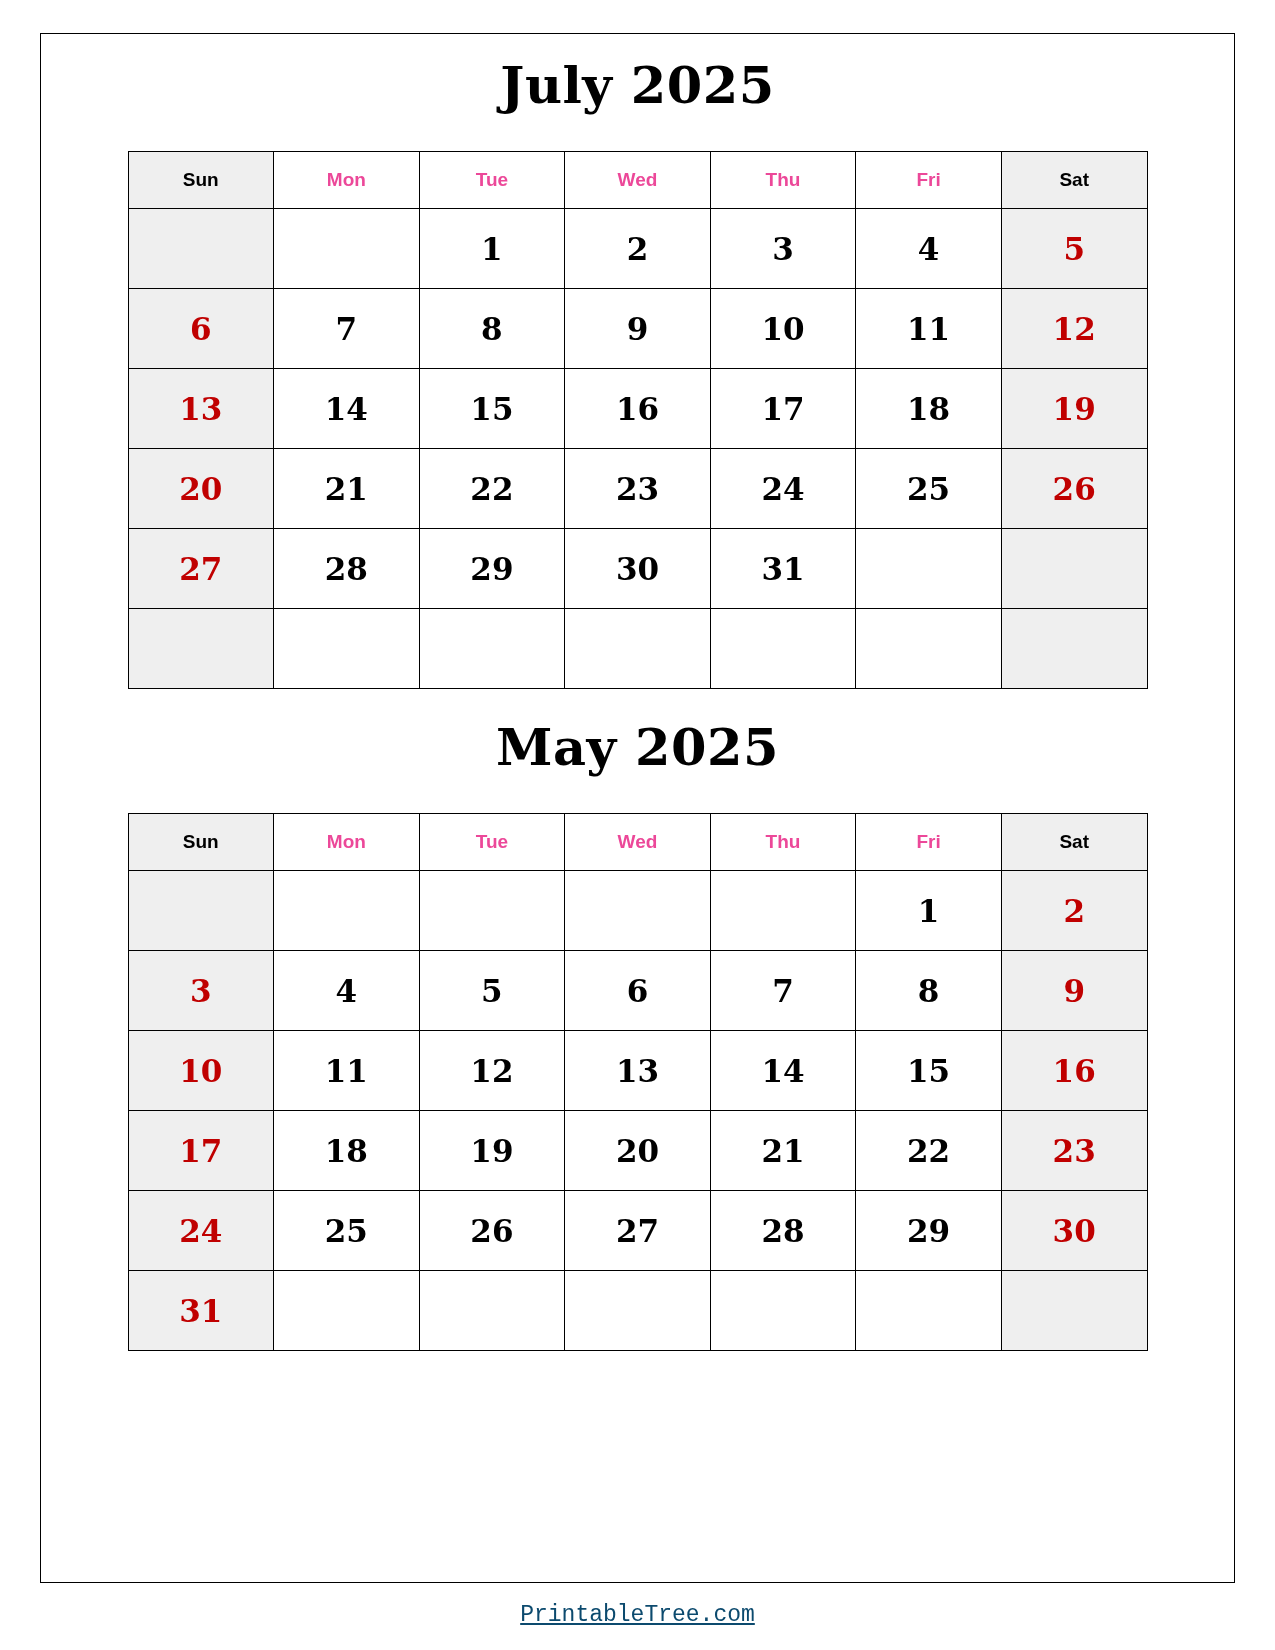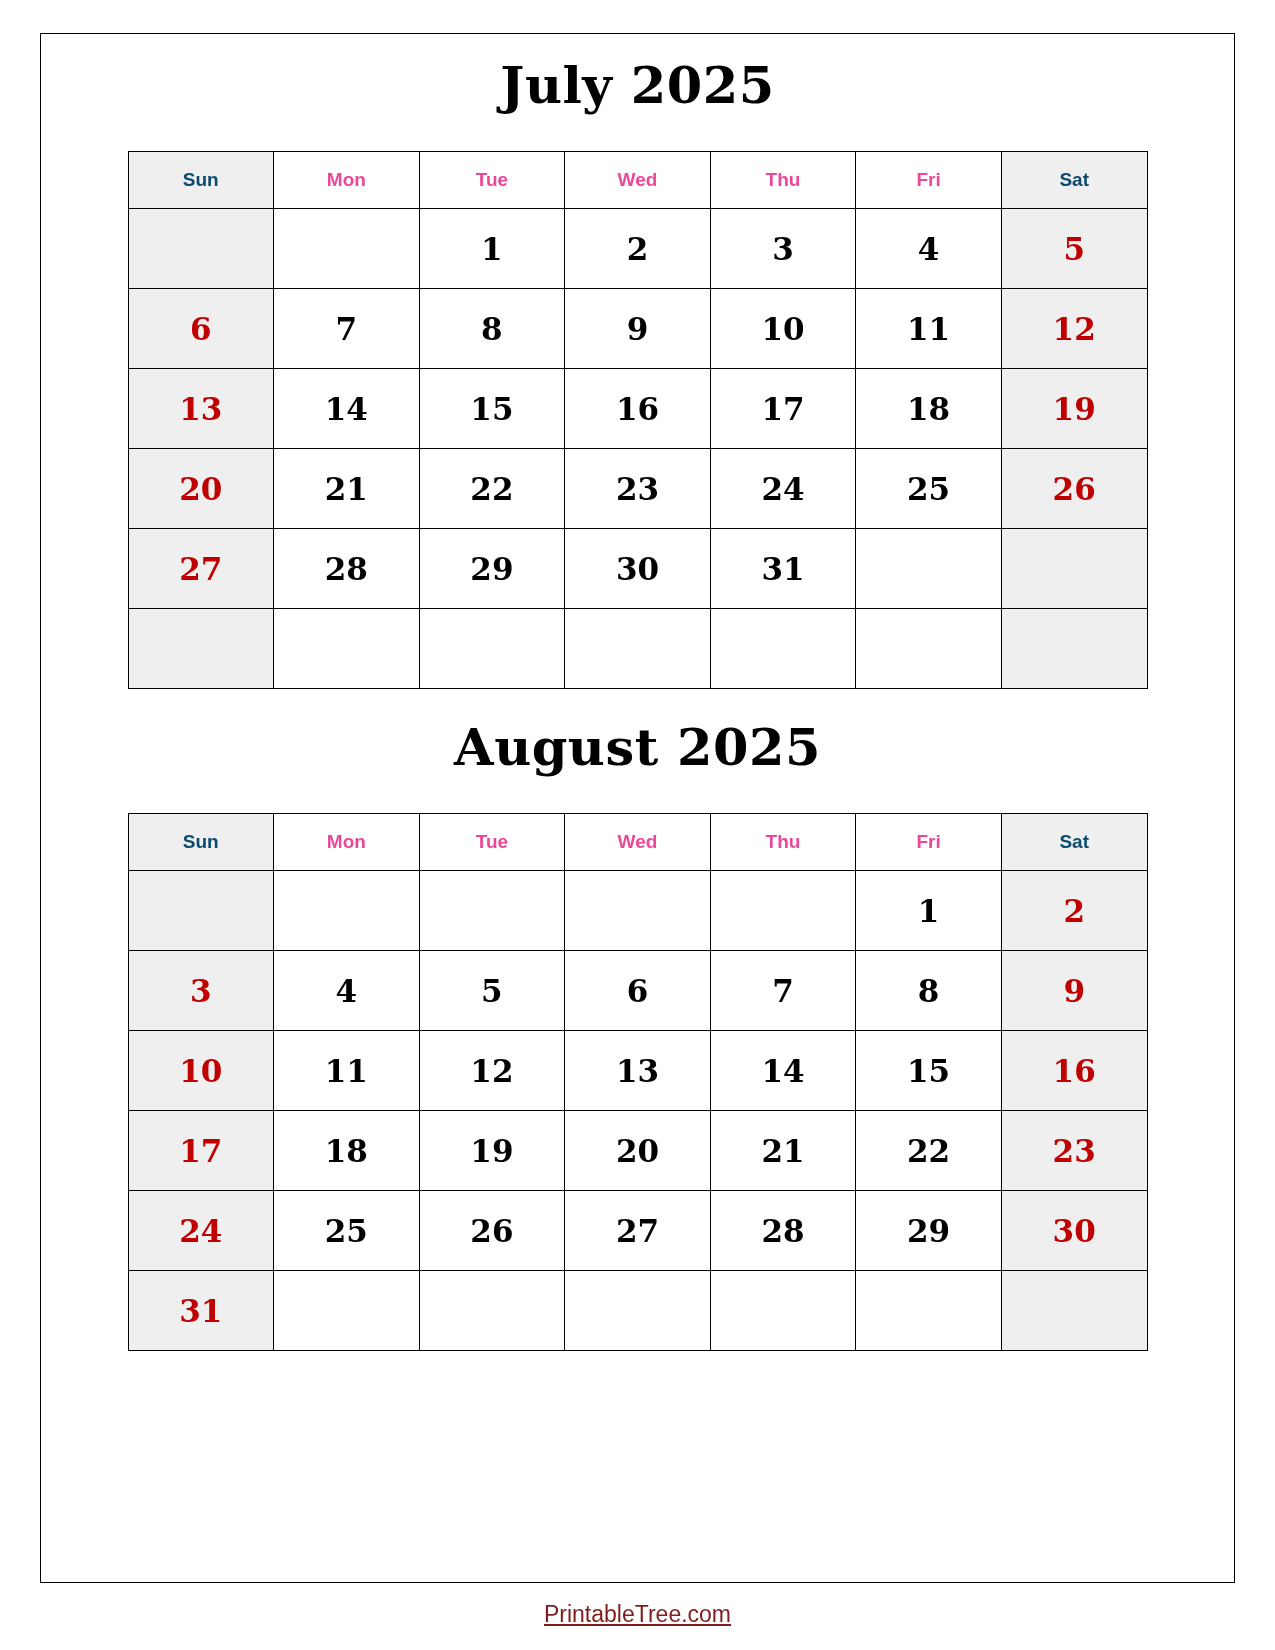--- a/index.html
+++ b/index.html
@@ -58,21 +58,21 @@
   table.cal th {
     height: 57px;
     font-family: "Liberation Sans", sans-serif;
     font-weight: bold;
     font-size: 19px;
     color: #ec4899;
     background: #ffffff;
   }
   table.cal th.weekend {
     background: #efefef;
-    color: #0c4a6e;
+    color: #000000;
   }
   table.cal td {
     height: 80px;
     font-family: "DejaVu Serif", serif;
     font-weight: bold;
     font-size: 31px;
     color: #000000;
     background: #ffffff;
   }
   table.cal td.weekend {
@@ -81,23 +81,23 @@
   }
 
   .footer {
     position: absolute;
     left: 0;
     bottom: 22px;
     width: 100%;
     text-align: center;
   }
   .footer a {
-    font-family: Liberation Sans, sans-serif;
+    font-family: Liberation Mono, monospace;
     font-size: 23px;
-    color: #7f1d1d;
+    color: #0c4a6e;
     text-decoration: underline;
   }
 </style>
 </head>
 <body>
 
 <div class="page">
   <div class="sheet-border"></div>
 
   <div class="month-block july">
@@ -167,21 +167,21 @@
           <td></td>
           <td></td>
           <td></td>
           <td class="weekend"></td>
         </tr>
       </tbody>
     </table>
   </div>
 
   <div class="month-block august">
-    <div class="month-title">August 2025</div>
+    <div class="month-title">May 2025</div>
     <table class="cal">
       <thead>
         <tr>
           <th class="weekend">Sun</th>
           <th>Mon</th>
           <th>Tue</th>
           <th>Wed</th>
           <th>Thu</th>
           <th>Fri</th>
           <th class="weekend">Sat</th>

